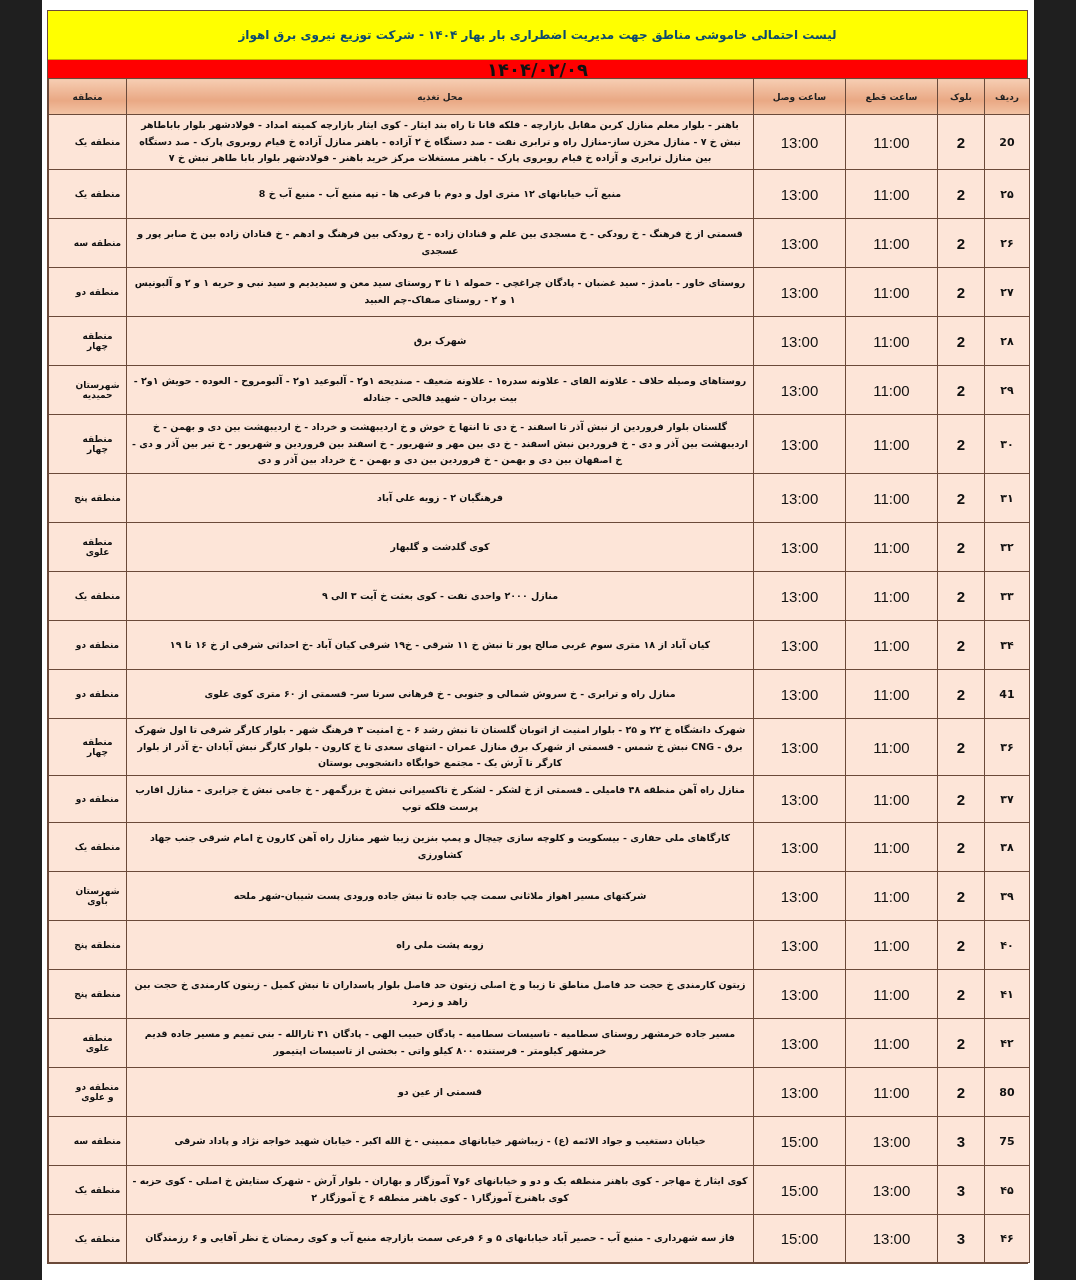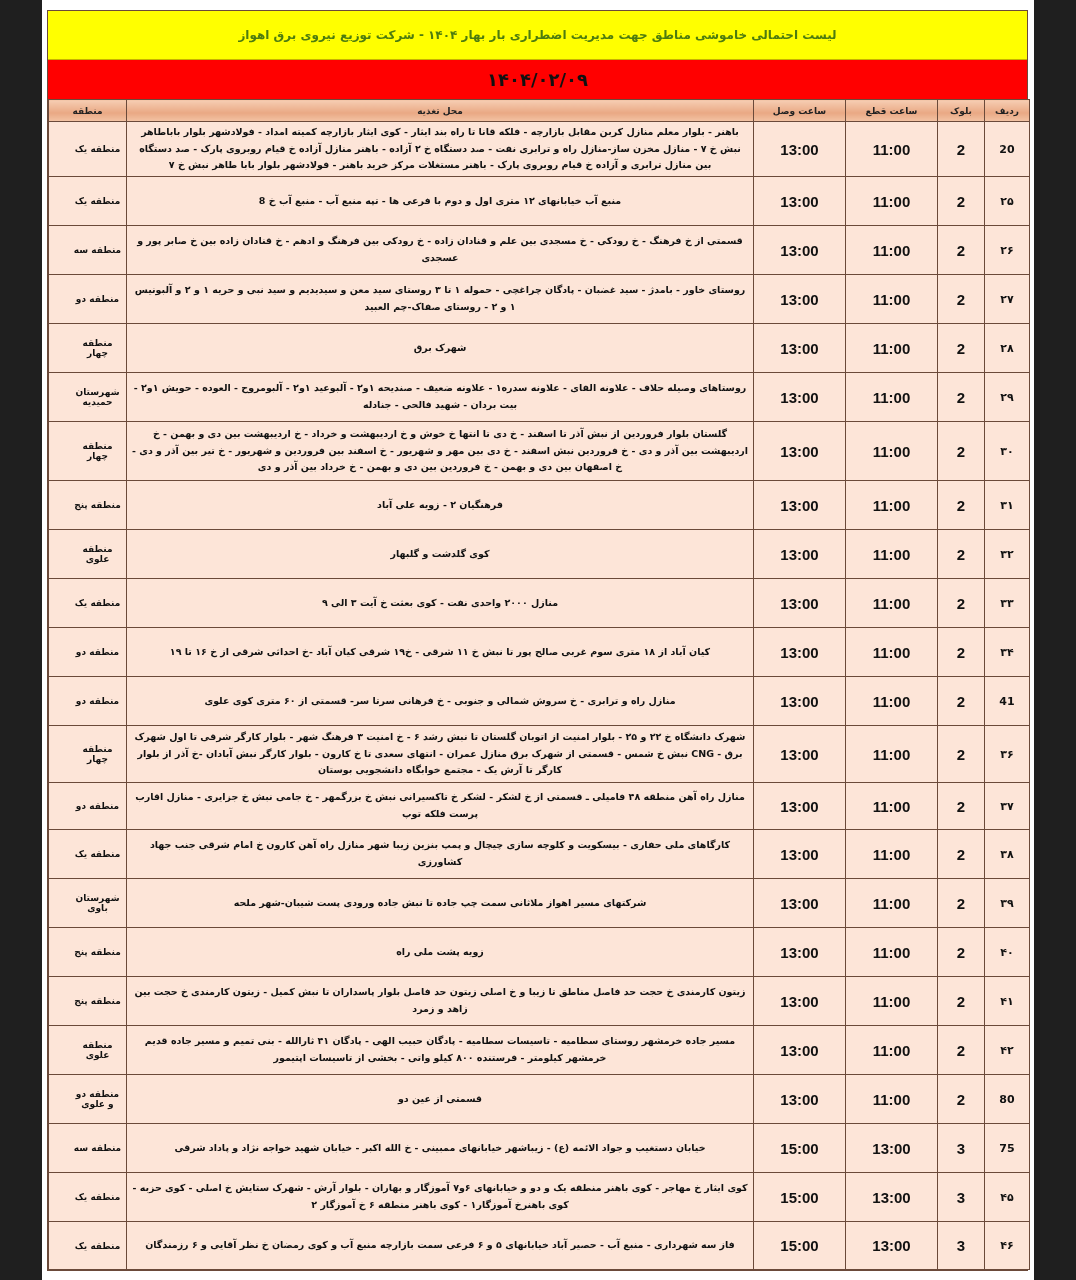--- a/index.html
+++ b/index.html
@@ -1,30 +1,30 @@
 <!DOCTYPE html>
 <html><head>
 <meta charset="utf-8">
 <style>
   html, body { margin:0; padding:0; }
   body { width:1076px; height:1280px; background:#1f1f1f; position:relative; overflow:hidden;
          font-family:"DejaVu Sans", sans-serif; }
   .page { position:absolute; left:42px; top:0; width:992px; height:1280px; background:#ffffff; }
   .sheet { position:absolute; left:5px; top:10px; width:981px; border:1px solid #6b4a3a; box-sizing:border-box; }
   .title-bar { height:48px; background:#ffff00; display:flex; align-items:center; justify-content:center;
-               font-size:12px; font-weight:bold; color:#4d7c0f; direction:rtl; border-bottom:1px solid #c8b200; }
-  .date-bar { height:39px; background:#ff0000; display:flex; align-items:center; justify-content:center;
+               font-size:12px; font-weight:bold; color:#0c4a6e; direction:rtl; border-bottom:1px solid #c8b200; }
+  .date-bar { height:18px; background:#ff0000; display:flex; align-items:center; justify-content:center;
               font-size:18px; font-weight:bold; color:#111; letter-spacing:1px; }
   table { border-collapse:collapse; width:100%; direction:rtl; table-layout:fixed; }
   th { background:linear-gradient(#f6cdb2, #e9a884 60%, #f3c4a5); font-size:9px; font-weight:bold; color:#222;
-       height:19px; border:1px solid #6b4a3a; padding:1px; }
+       height:19px; border:1px solid #6b4a3a; padding:8px; }
   td { background:#fde5d8; border:1px solid #6b4a3a; text-align:center; color:#111; padding:0 4px; }
   td.num { font-size:11px; font-weight:bold; }
   td.block { font-size:15px; font-weight:bold; font-family:"Liberation Sans", sans-serif; }
-  td.time { font-size:15px; font-weight:bold; font-family:"Liberation Sans", sans-serif; }
+  td.time { font-size:15px; font-weight:normal; font-family:"Liberation Sans", sans-serif; }
   td.loc { font-size:9.5px; font-weight:bold; line-height:1.75; }
   td.region { font-size:9px; font-weight:bold;padding-left:24px; }
   col.c-num { width:45px; } col.c-block { width:47px; } col.c-cut { width:92px; }
   col.c-con { width:92px; } col.c-loc { width:627px; } col.c-region { width:78px; }
 </style>
 </head>
 <body>
 
 <div class="page">
   <div class="sheet">

